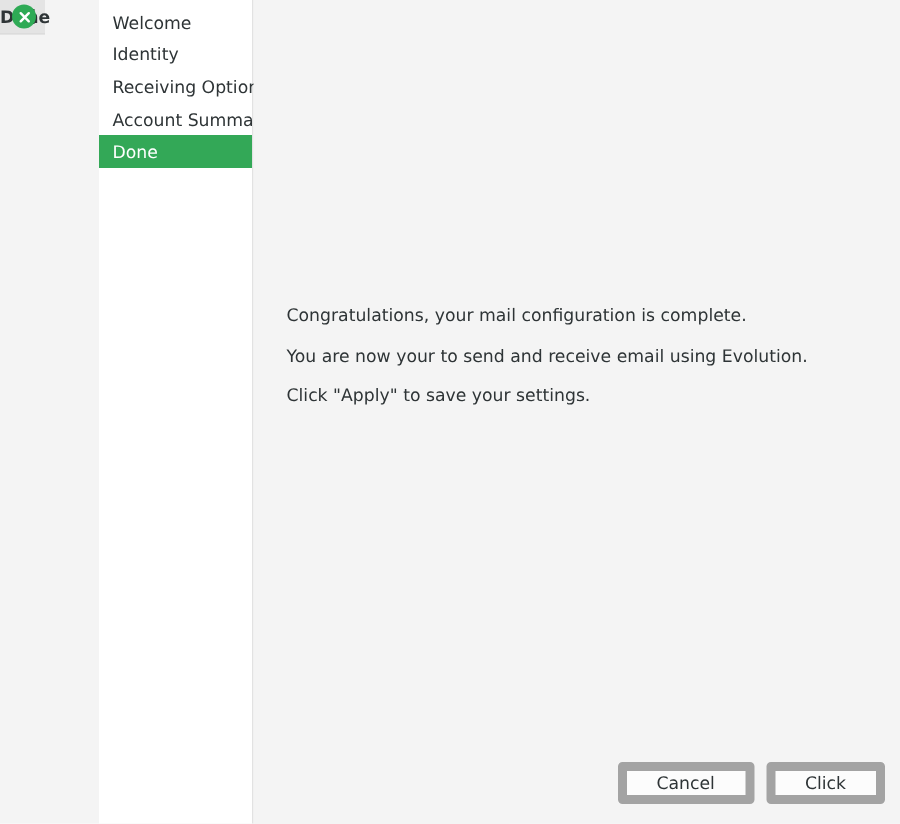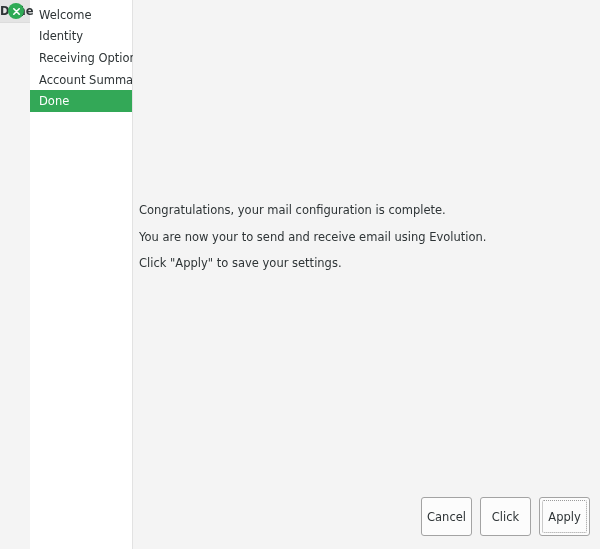--- a/index.html
+++ b/index.html
@@ -109,20 +109,21 @@
     align-items: center;
     justify-content: center;
   }
   .close-circle svg { display: block; }
 
   
   #body-area {
     flex: 1 1 auto;
     display: flex;
     min-height: 0;
+    margin-left: 36px;
   }
 
   
   #sidebar {
     width: 103px;
     min-width: 103px;
     background: #ffffff;
     border-right: 1px solid #e2e2e2;
     padding-top: 4px;
     box-sizing: border-box;
@@ -144,46 +145,46 @@
   }
 
   
   #content {
     flex: 1 1 auto;
     position: relative;
     background: #f4f4f4;
   }
   #message-block {
     position: absolute;
-    left: 6px;
+    left: 22px;
     top: 203px;
   }
   .msg-line {
     font-size: 11.5px;
     color: #2e3436;
     margin-bottom: 12.5px;
     white-space: nowrap;
   }
   .msg-line:last-child { margin-bottom: 0; }
 
   
   #button-row {
     position: absolute;
     right: 10px;
     bottom: 13px;
     display: flex;
     gap: 8px;
   }
   .dlg-btn {
     min-width: 51px;
-    height: 39px;
+    height: 28px;
     box-sizing: border-box;
-    padding: 0 4px;
+    padding: 0 20px;
     background: #fcfcfc;
-    border: 1px solid #a3a3a3;
+    border: 6px solid #a3a3a3;
     border-radius: 3px;
     font-family: "DejaVu Sans", "Liberation Sans", sans-serif;
     font-size: 11.5px;
     color: #2e3436;
     display: flex;
     align-items: center;
     justify-content: center;
     cursor: pointer;
   }
   .dlg-btn.focused {
@@ -258,18 +259,17 @@
 
       <div id="message-block">
         <div class="msg-line">Congratulations, your mail configuration is complete.</div>
         <div class="msg-line">You are now your to send and receive email using Evolution.</div>
         <div class="msg-line">Click "Apply" to save your settings.</div>
       </div>
 
       <div id="button-row">
         <button class="dlg-btn">Cancel</button>
         <button class="dlg-btn">Click</button>
-        <button class="dlg-btn focused">Apply</button>
       </div>
 
     </div>
   </div>
 </div>
 
 </body></html>

